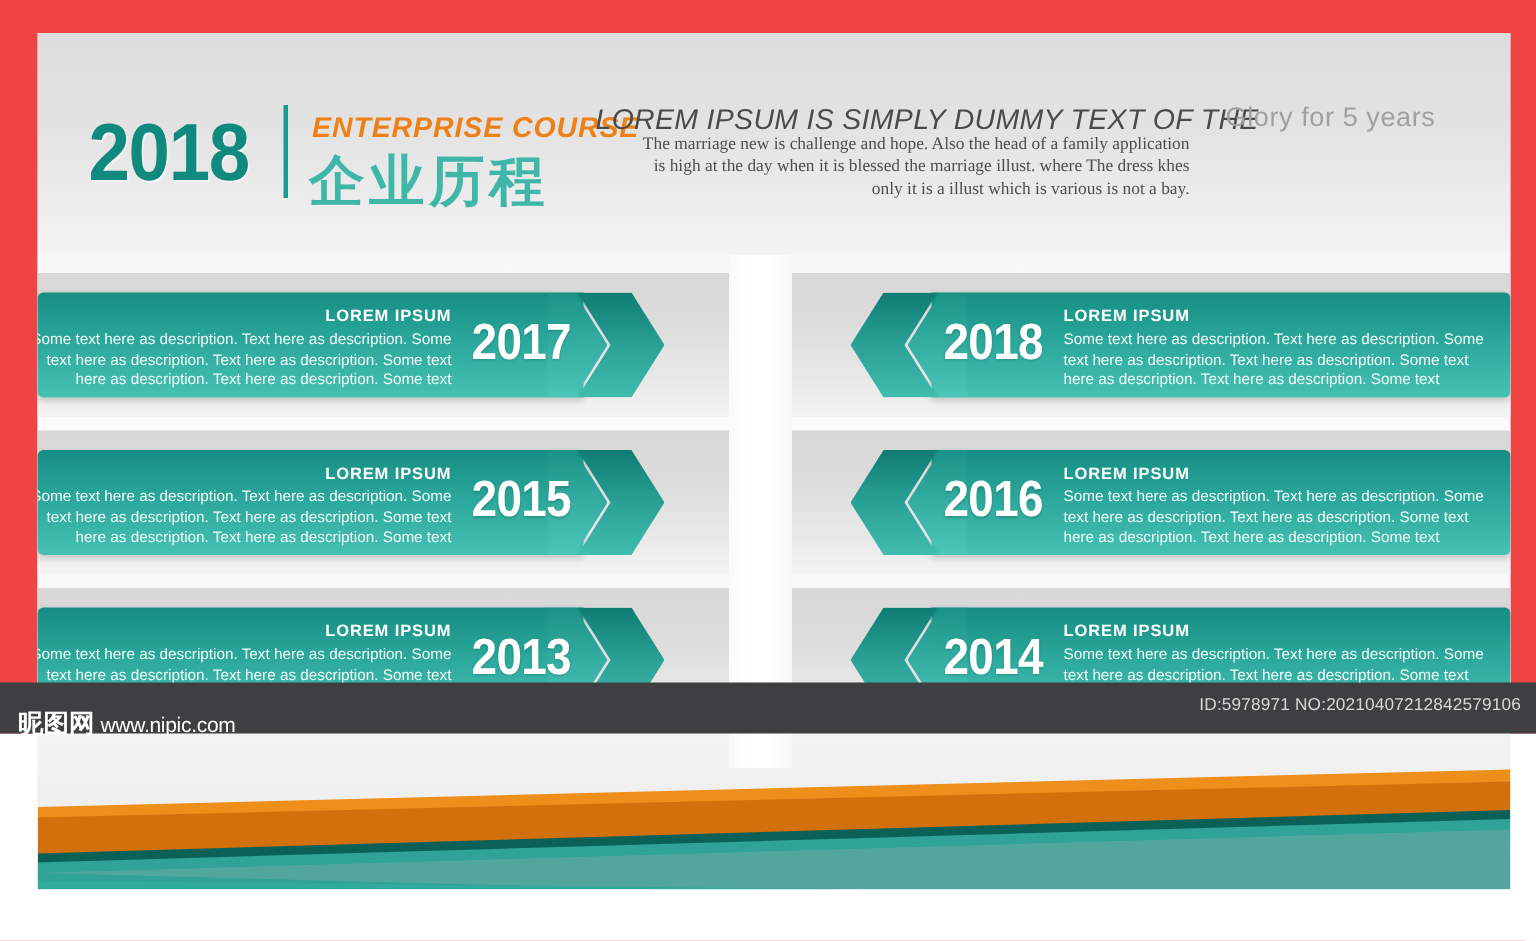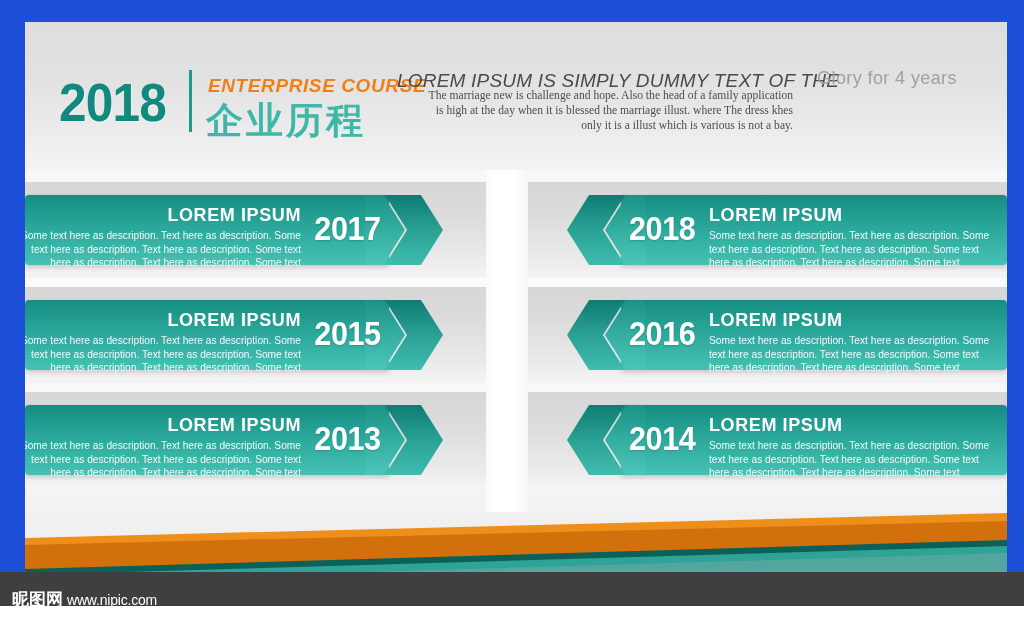--- a/index.html
+++ b/index.html
@@ -5,22 +5,22 @@
   * { box-sizing: border-box; margin: 0; padding: 0; }
   html, body {
     width: 1024px; height: 627px;
     background: #ffffff;
     font-family: "Liberation Sans", sans-serif;
     overflow: hidden;
   }
 
   #stage {
     position: relative;
-    width: 1024px; height: 606px;
-    background: #1d4ed8;
+    width: 1024px; height: 489px;
+    background: #ef4444;
   }
 
   
   #canvas {
     position: absolute;
     left: 25px; top: 22px;
     width: 982px; height: 571px;
     overflow: hidden;
     background: linear-gradient(180deg,#dedede 0%,#e3e3e3 18%,#efefef 42%,#f6f6f6 62%,#ededed 100%);
   }
@@ -201,21 +201,21 @@
     text-shadow: 0 1px 2px rgba(0,0,0,.18);
   }
   .bar.left  .bar-year { right: 84px; transform-origin: right center; }
   .bar.right .bar-year { left: 84px;  transform-origin: left center; }
 
   .bar-txt { position: absolute; top: 10px; z-index: 8; }
   .bar.left  .bar-txt { right: 164px; text-align: right; width: 290px; }
   .bar.right .bar-txt { left: 164px;  text-align: left;  width: 290px; }
 
   .bar-title {
-    font-size: 18px; font-weight: bold;
+    font-size: 11px; font-weight: bold;
     color: #ffffff;
     letter-spacing: .6px;
     margin-bottom: 3px;
   }
   .bar-desc {
     font-size: 10.2px;
     line-height: 13.5px;
     color: #f2fbfa;
     font-family: Liberation Sans, sans-serif;
   }
@@ -265,21 +265,21 @@
 
       <div class="hdr-year">2018</div>
       <div class="hdr-divider"></div>
       <div class="hdr-en">ENTERPRISE COURSE</div>
       <div class="hdr-cn">企业历程</div>
 
       <div class="hdr-lorem">LOREM IPSUM IS SIMPLY DUMMY TEXT OF THE</div>
       <div class="hdr-para">The marriage new is challenge and hope. Also the head of a family application is high at the day when it is blessed the marriage illust. where The dress khes only it is a illust which is various is not a bay.</div>
 
       <div class="hdr-cn-right">
-        <div class="hdr-glory-en">Glory for 4 years</div>
+        <div class="hdr-glory-en">Glory for 5 years</div>
       </div>
     </div>
 
     <div class="body-area">
 
       <div class="row-shade" style="left:0;  top:12px;  width:461px;"></div>
       <div class="row-shade" style="left:503px;top:12px;  width:479px;"></div>
       <div class="row-shade" style="left:0;  top:117px; width:461px;"></div>
       <div class="row-shade" style="left:503px;top:117px; width:479px;"></div>
       <div class="row-shade" style="left:0;  top:222px; width:461px;"></div>
@@ -371,15 +371,16 @@
       </svg>
     </div>
 
   </div>
 
   <div class="footer">
     <div class="footer-logo">
       <span class="logo-cn">昵图网</span>
       <span class="logo-url">www.nipic.com</span>
     </div>
+    <div class="footer-id">ID:5978971 NO:20210407212842579106</div>
   </div>
 
 </div>
 
 </body></html>

